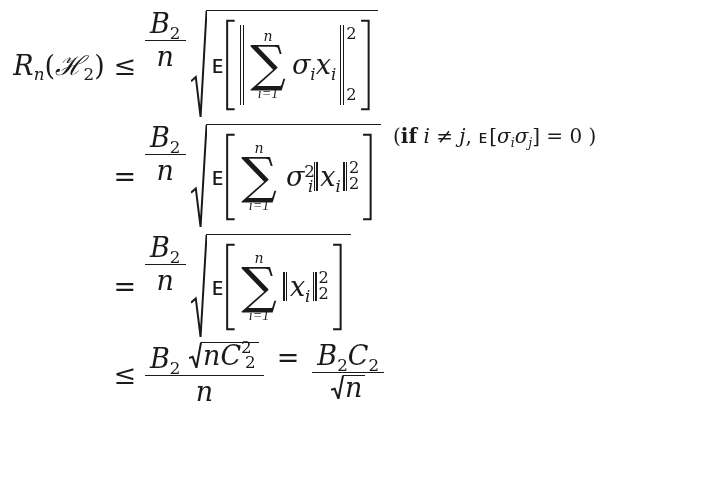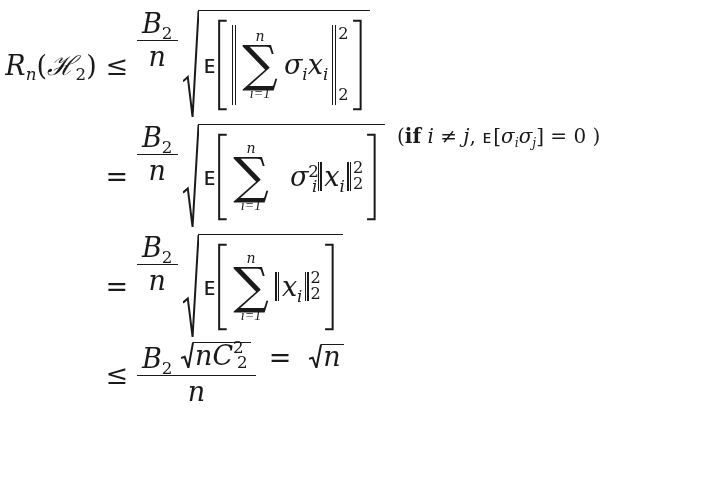--- a/index.html
+++ b/index.html
@@ -31,20 +31,21 @@
   }
 
   
   .rel-col {
     width: 128px;
     text-align: right;
     padding-right: 6px;
     font-size: 27px;
     flex: 0 0 auto;
     white-space: nowrap;
+    padding-left: 8px;
   }
   .lhs {
     font-size: 27px;
     font-style: italic;
     white-space: nowrap;
   }
   .rel {
     font-style: normal;
     font-size: 27px;
   }
@@ -342,21 +343,21 @@
               <svg viewBox="0 0 10 100" preserveAspectRatio="none">
                   <path d="M9 2 L2 2 L2 98 L9 98" stroke="#1a1a1a" stroke-width="2" fill="none" vector-effect="non-scaling-stroke"></path>
                 </svg>
             </span>
             <span class="bcontent">
               <span class="sum">
                 <span class="lim top">n</span>
                 <span class="sigma-glyph">∑</span>
                 <span class="lim bot">i=1</span>
               </span>
-              <span class="it" style="margin-left:19px;"><span>σ</span><span class="sup up">2</span><span class="sub" style="margin-left:-0.42em;">i</span></span>
+              <span class="it" style="margin-left:7px;"><span>σ</span><span class="sup up">2</span><span class="sub" style="margin-left:-0.42em;">i</span></span>
               <span class="norm-inline">
                 <span class="bars"></span>
                 <span class="inner"><span>x</span><span class="sub">i</span></span>
                 <span class="bars"></span>
                 <span class="stack22">
                   <span>2</span>
                   <span>2</span>
                 </span>
               </span>
             </span>
@@ -448,20 +449,21 @@
                 <span class="sub up" style="margin-left:-0.40em;">2</span>
               </span>
           </span>
         </span>
         <span class="den it">n</span>
       </span>
 
       <span class="rel" style="margin:0 10px;">=</span>
 
       <span class="frac">
+        <span class="num"><span class="it">B</span><span class="sub up">2</span><span class="it">C</span><span class="sub up">2</span></span>
         <span class="den">
           <span class="sqrt-small" style="height:24px;">
             <span class="radical">
               <svg viewBox="0 0 14 100" preserveAspectRatio="none">
                   <path d="M0 62 L4 57 L8 99 L13 2" stroke="#1a1a1a" stroke-width="2" fill="none" vector-effect="non-scaling-stroke"></path>
                 </svg>
             </span>
             <span class="radicand">
                 <span class="it">n</span>
               </span>

